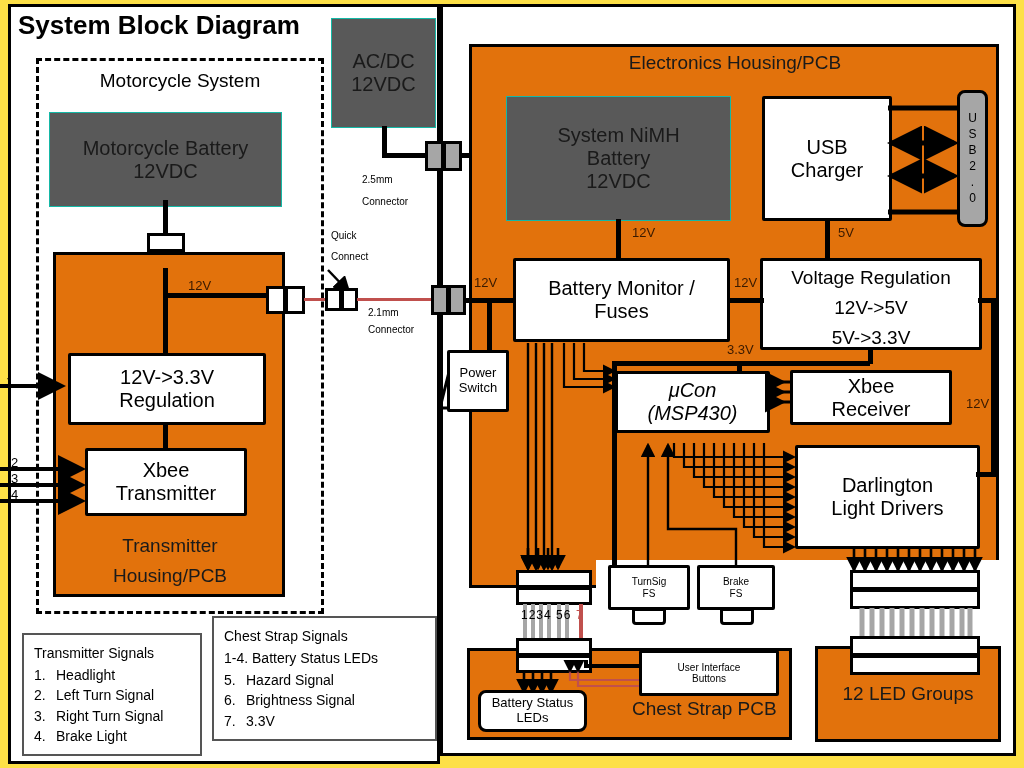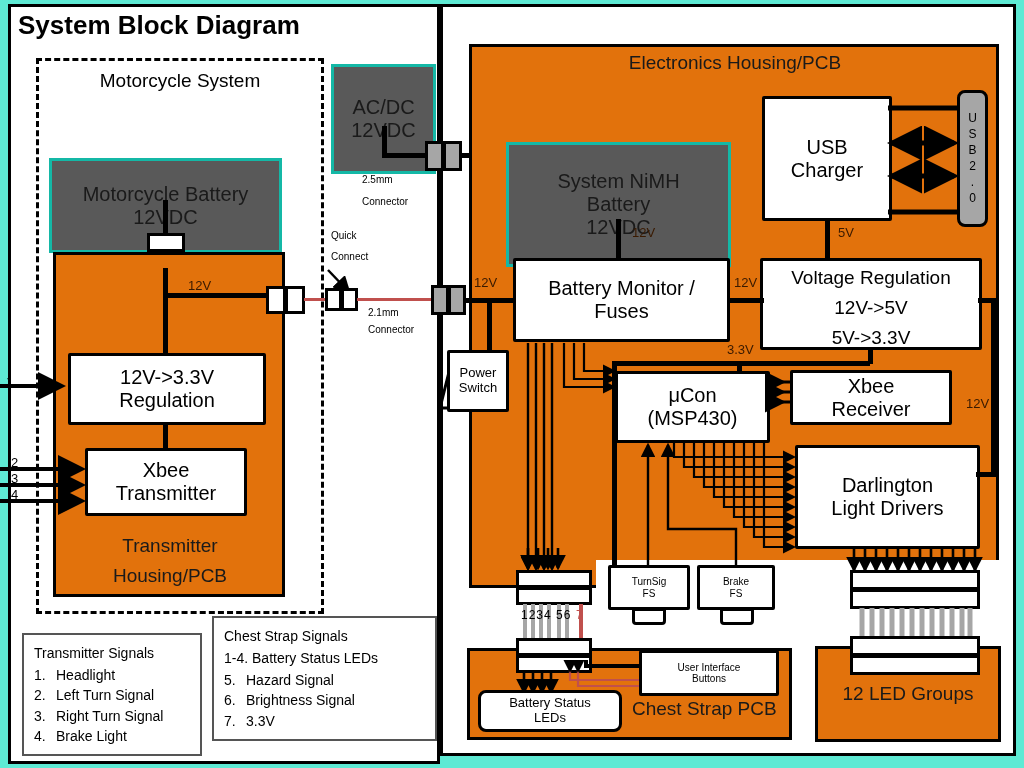--- a/index.html
+++ b/index.html
@@ -1,26 +1,26 @@
 <!DOCTYPE html>
 <html><head>
 <meta charset="utf-8">
 <style>
   html,body{margin:0;padding:0;background:#fff;}
-  #root{position:relative;width:1024px;height:768px;background:#5eead4;
+  #root{position:relative;width:1024px;height:768px;background:#fde047;
         font-family:"Liberation Sans",sans-serif;overflow:hidden;}
   .abs{position:absolute;box-sizing:border-box;}
   
   .frame{border:3px solid #000;background:#fff;}
   .dashed{border:3px dashed #000;background:transparent;}
   
   .blk{display:flex;align-items:center;justify-content:center;text-align:center;
        line-height:1.15;color:#000;}
   .orange{background:#E2720C;border:3px solid #000;}
-  .gray{background:#595959;border:3px solid #14b8a6;color:#1a1a1a;margin-top:46px;}
+  .gray{background:#595959;border:1px solid #14b8a6;color:#1a1a1a;}
   .white{background:#fff;border:3px solid #000;}
   .round{border-radius:2px;}
   .round-sm{border-radius:8px;}
   .conn{background:#A6A6A6;border:3px solid #000;}
   .connw{background:#fff;border:3px solid #000;}
   
   .title{font-weight:bold;font-size:26px;color:#000;}
   .lbl-sec{font-size:19px;color:#000;}
   .lbl-sec-o{font-size:19px;color:#1a1a1a;}
   .t20{font-size:20px;}
@@ -202,21 +202,21 @@
 
   <div class="abs wh" style="left:728px;top:298px;width:36px;height:5px;"></div>
   <div class="abs vlabel" style="left:734px;top:275px;">12V</div>
 
   <div class="abs wv" style="left:868px;top:348px;width:5px;height:16px;"></div>
   <div class="abs wh" style="left:612px;top:361px;width:258px;height:5px;"></div>
   <div class="abs wv" style="left:737px;top:361px;width:5px;height:15px;"></div>
   <div class="abs wv" style="left:612px;top:361px;width:5px;height:210px;"></div>
   <div class="abs vlabel" style="left:727px;top:342px;">3.3V</div>
 
-  <div class="abs white round blk" style="left:615px;top:371px;width:155px;height:72px;flex-direction:column;">
+  <div class="abs white round blk" style="left:615px;top:371px;width:155px;height:62px;flex-direction:column;font-style:italic;">
     <div class="t20">μCon</div>
     <div class="t20">(MSP430)</div>
   </div>
 
   <div class="abs white round blk" style="left:790px;top:370px;width:162px;height:55px;flex-direction:column;">
     <div class="t20">Xbee</div>
     <div class="t20">Receiver</div>
   </div>
 
   <svg class="abs" style="left:764px;top:378px;width:30px;height:32px;" viewBox="0 0 30 32">
@@ -398,21 +398,21 @@
   <div class="abs t12" style="left:521px;top:608px;letter-spacing:1px;">1234 56</div>
   <div class="abs t12" style="left:576px;top:608px;color:#C0504D;">7</div>
   <div class="abs white" style="left:516px;top:638px;width:76px;height:18px;"></div>
   <div class="abs white" style="left:516px;top:655px;width:76px;height:18px;"></div>
 
   <div class="abs orange" style="left:467px;top:648px;width:325px;height:92px;"></div>
   <div class="abs lbl-sec-o" style="left:632px;top:698px;">Chest Strap PCB</div>
   <div class="abs white" style="left:516px;top:638px;width:76px;height:18px;"></div>
   <div class="abs white" style="left:516px;top:655px;width:76px;height:18px;"></div>
 
-  <div class="abs white round-sm blk" style="left:478px;top:690px;width:144px;height:42px;flex-direction:column;z-index:6;">
+  <div class="abs white round-sm blk" style="left:478px;top:690px;width:109px;height:42px;flex-direction:column;z-index:6;">
     <div class="t13">Battery Status</div>
     <div class="t13">LEDs</div>
   </div>
   <svg class="abs" style="left:520px;top:672px;width:50px;height:24px;" viewBox="0 0 50 24">
     <defs>
         <marker id="arx" markerWidth="6" markerHeight="6" refX="5" refY="3" orient="auto">
       <polygon points="0,0 6,3 0,6" fill="#000"></polygon>
         </marker>
       </defs>
     <g stroke="#000" stroke-width="2.6" fill="none">

